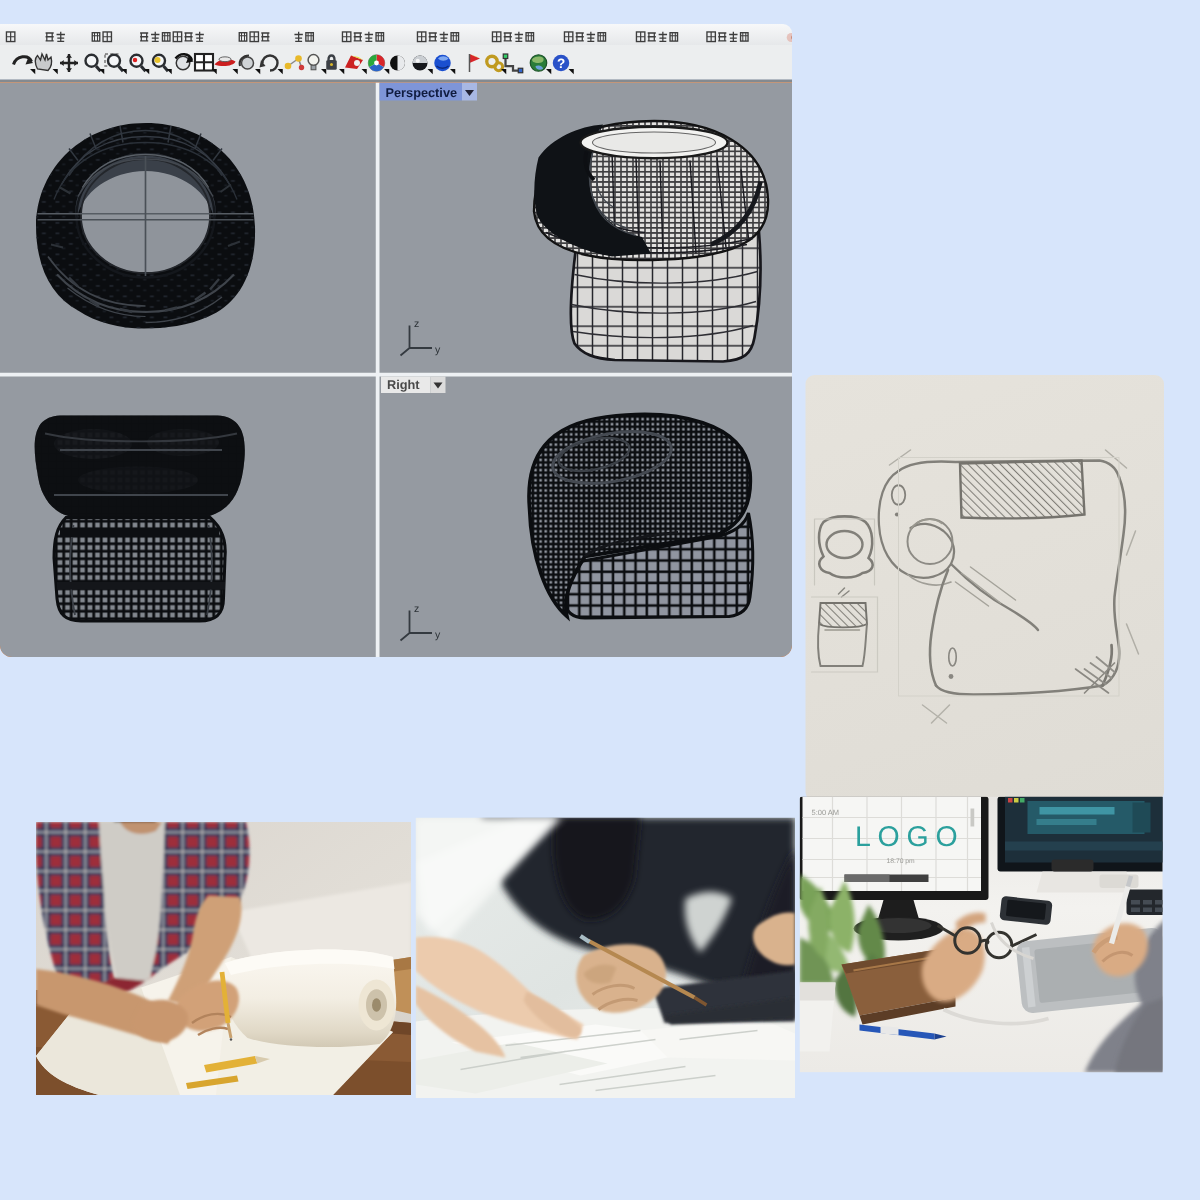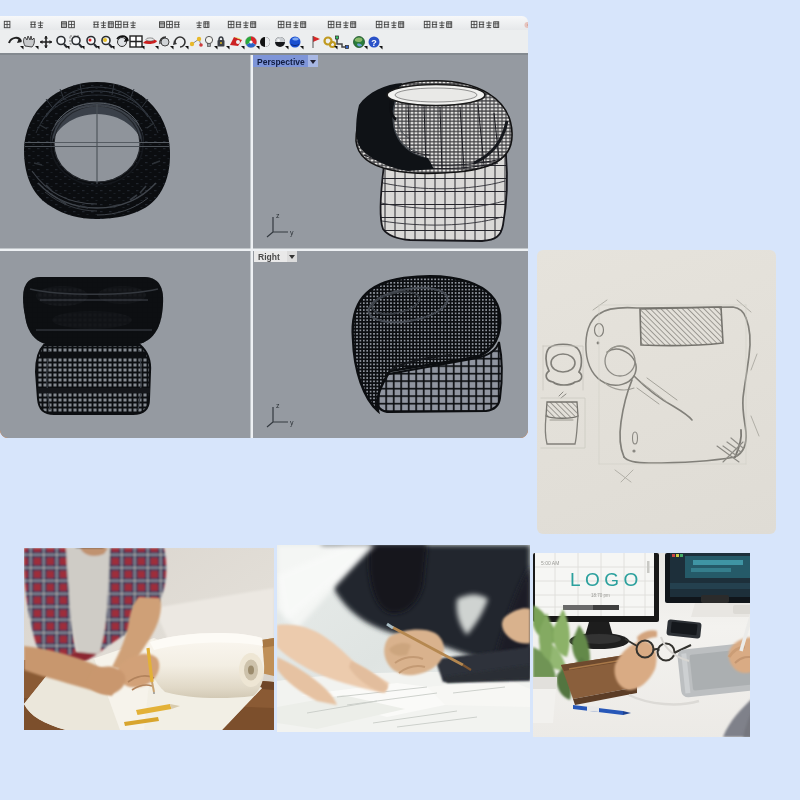--- a/index.html
+++ b/index.html
@@ -638,21 +638,21 @@
 
   <path d="M112 92 C126 84 146 82 158 88 C168 94 170 108 162 118 C150 130 130 134 118 126 C106 118 104 102 112 92 Z" fill="#d9b28d" filter="url(#soft3)"></path>
   <path d="M118 118 C126 112 138 110 146 114 M122 128 C130 122 140 120 148 122" fill="none" stroke="#c39a74" stroke-width="2"></path>
   <path d="M112 104 C118 98 128 96 134 100 L130 110 C122 112 114 110 112 104 Z" fill="#cca57e" filter="url(#soft3)"></path>
 
   <line x1="115" y1="82" x2="186" y2="120" stroke="#b58850" stroke-width="2.8"></line>
   <line x1="110" y1="79" x2="116" y2="83" stroke="#a8bcc4" stroke-width="3"></line>
   <line x1="186" y1="120" x2="194" y2="125" stroke="#7e5631" stroke-width="2.2"></line>
 </svg>
 </div>
-<div id="photo3" style="position:absolute;left:533px;top:553px;width:217px;height:184px;overflow:hidden">
+<div id="photo3" style="position:absolute;left:533px;top:531px;width:242px;height:184px;overflow:hidden">
 <svg width="256" height="184" viewBox="0 0 256 184" xmlns="http://www.w3.org/2000/svg">
   <defs>
     <filter id="soft4" x="-30%" y="-30%" width="160%" height="160%">
           <feGaussianBlur stdDeviation="1.3"></feGaussianBlur>
         </filter>
     <linearGradient id="deskg" x1="0" y1="0" x2="0" y2="1">
       <stop offset="0" stop-color="#e8e6e3"></stop>
           <stop offset="0.4" stop-color="#f3f2ef"></stop>
           <stop offset="1" stop-color="#eceae6"></stop>
     </linearGradient>

